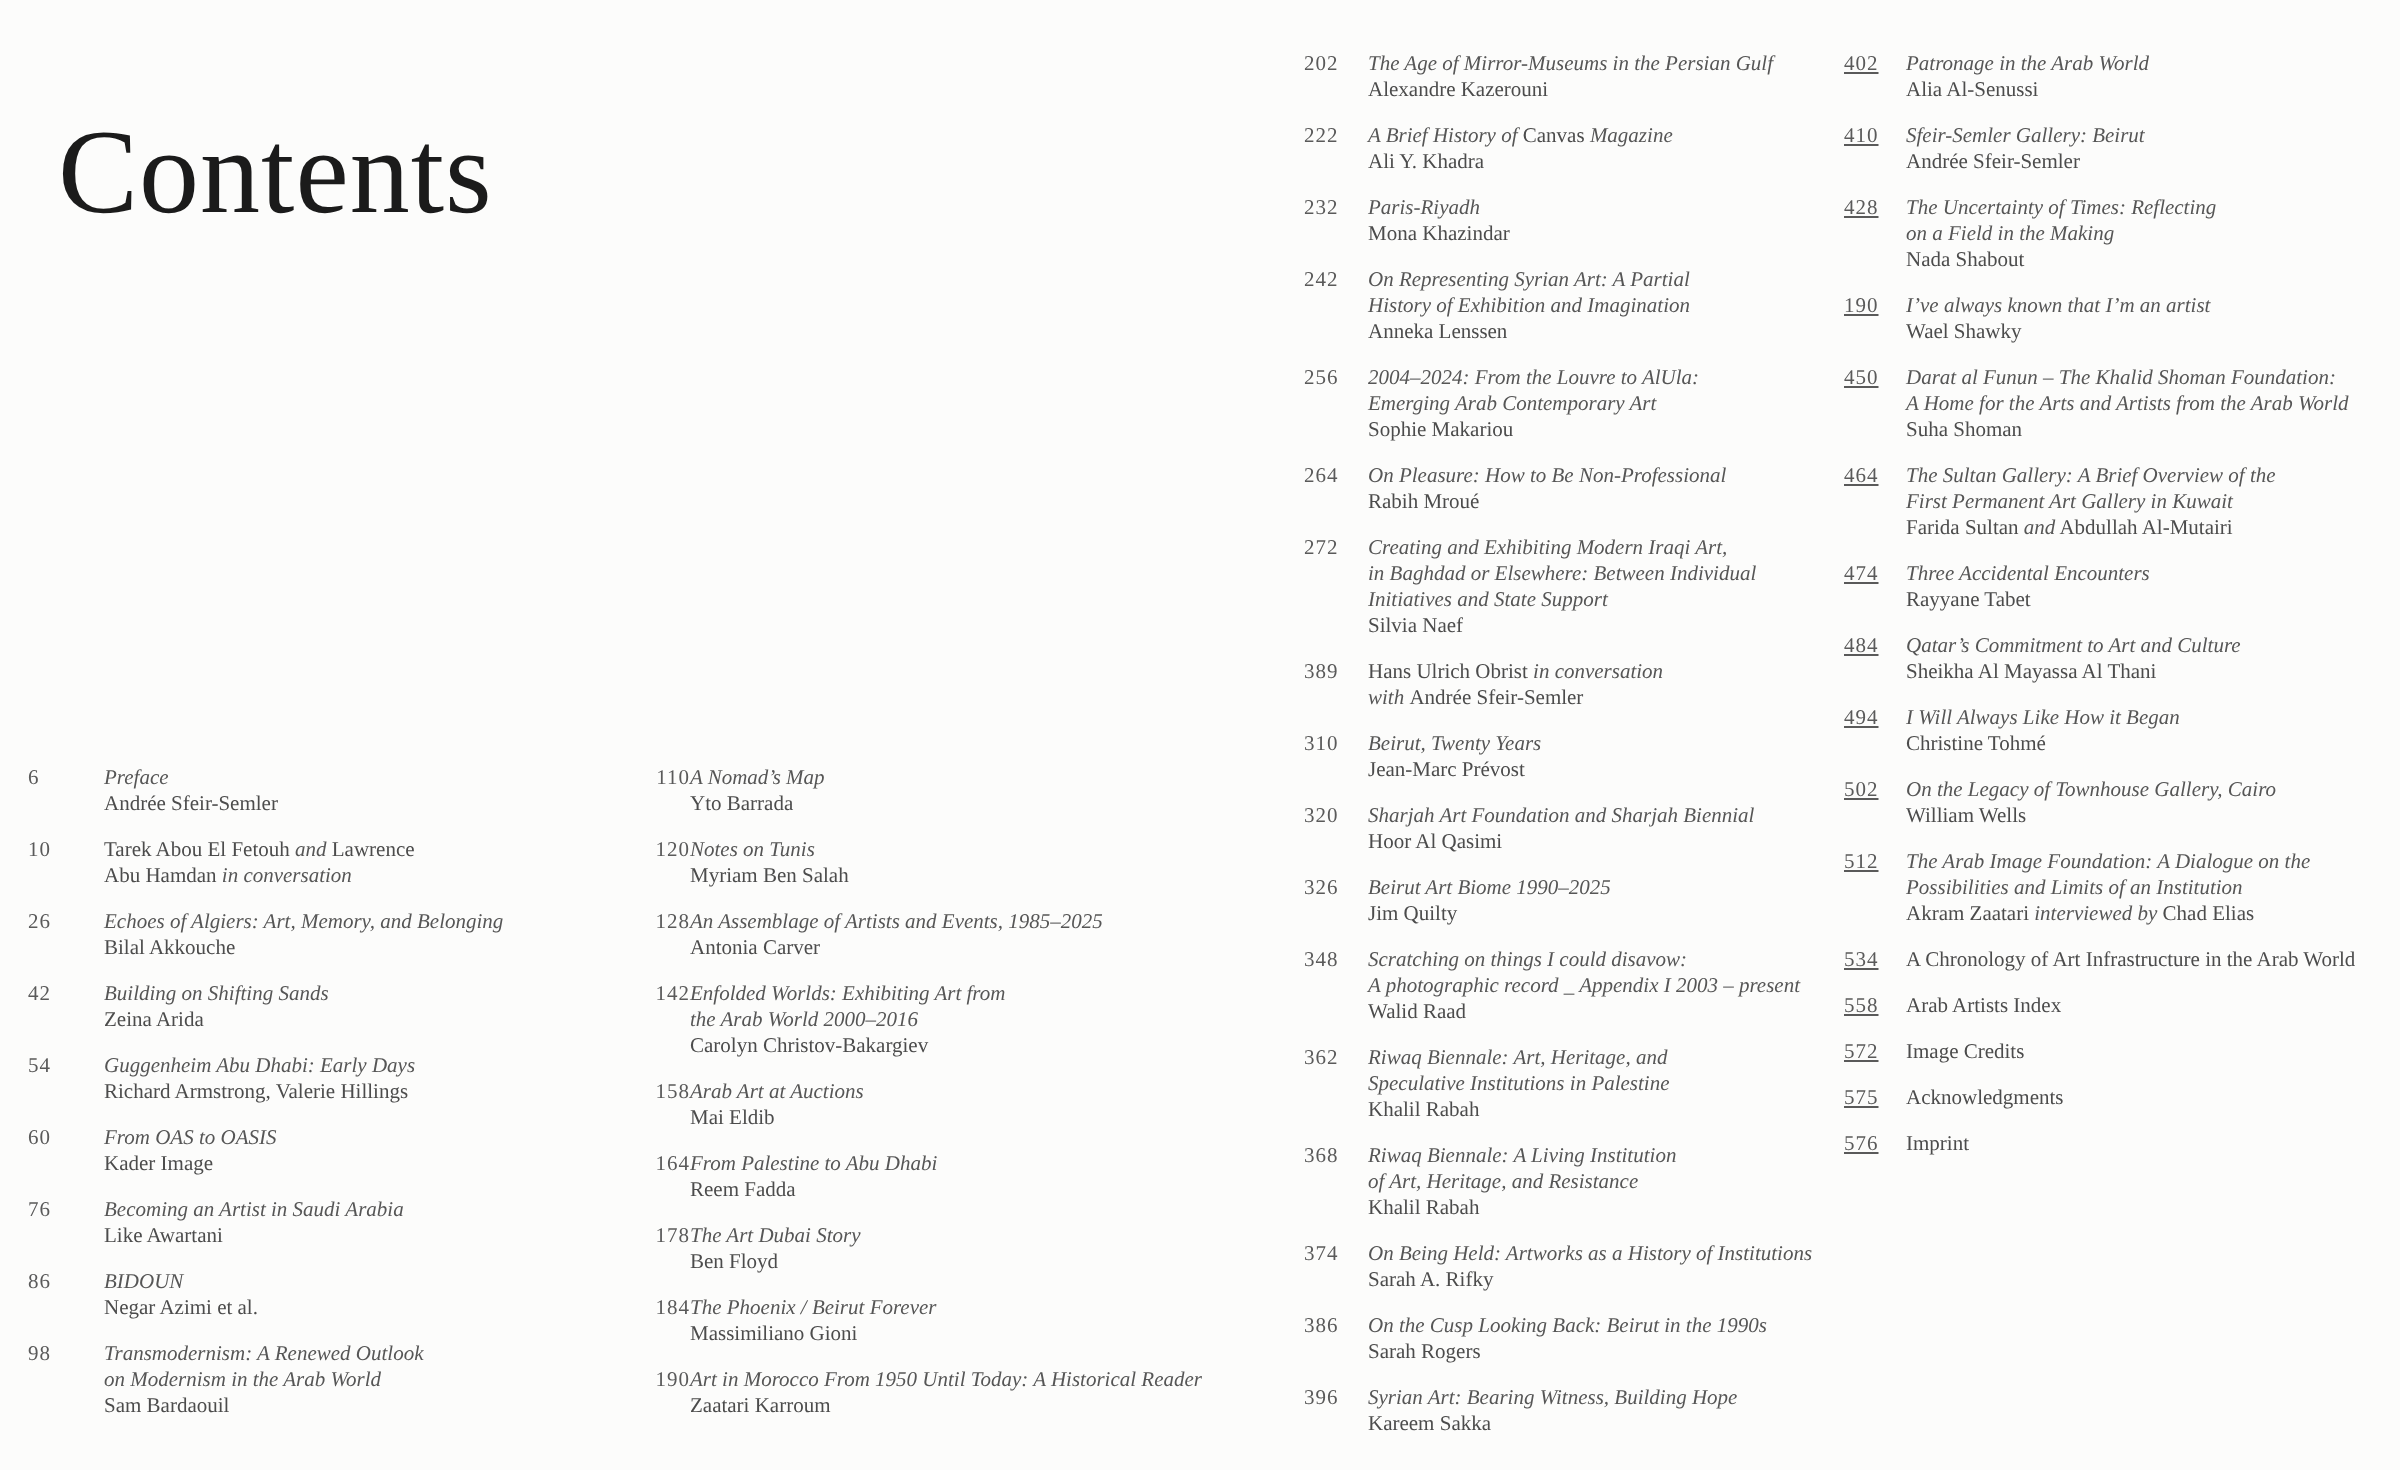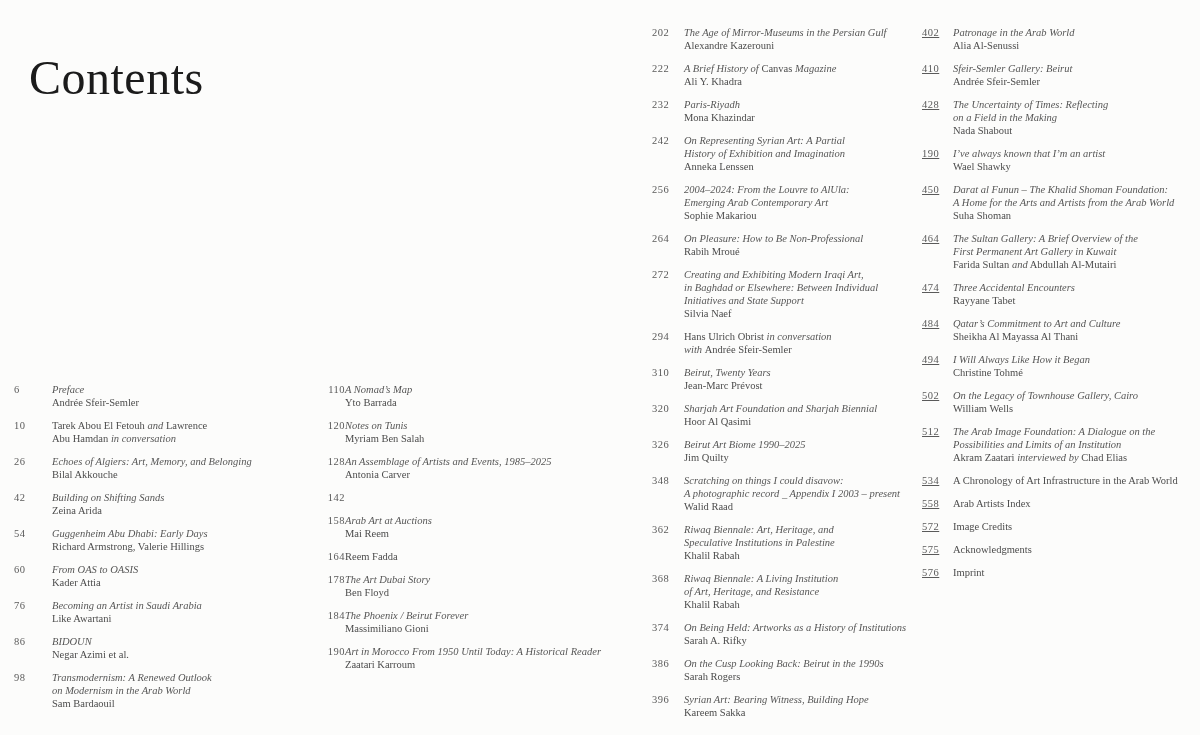--- a/index.html
+++ b/index.html
@@ -12,21 +12,21 @@
     position: relative;
     background: #fcfcfb;
     overflow: hidden;
     font-family: "Liberation Serif", "DejaVu Serif", serif;
     color: #4f4f4f;
   }
   .page-title {
     position: absolute;
     left: 29px;
     top: 12px;
-    font-size: 48px;
+    font-size: 60px;
     line-height: 68px;
     font-weight: 500;
     color: #1b1b1b;
     letter-spacing: 0.5px;
   }
   .toc-col {
     position: absolute;
   }
   #col1 { left: 14px;  top: 383px; width: 292px; }
   #col2 { left: 310px; top: 383px; width: 334px; }
@@ -94,21 +94,21 @@
       <span class="num">54</span>
       <span class="body">
         <span class="line"><span class="it">Guggenheim Abu Dhabi: Early Days</span></span>
         <span class="line"><span class="ro">Richard Armstrong, Valerie Hillings</span></span>
       </span>
     </div>
     <div class="entry">
       <span class="num">60</span>
       <span class="body">
         <span class="line"><span class="it">From OAS to OASIS</span></span>
-        <span class="line"><span class="ro">Kader Attia</span></span>
+        <span class="line"><span class="ro">Kader Image</span></span>
       </span>
     </div>
     <div class="entry">
       <span class="num">76</span>
       <span class="body">
         <span class="line"><span class="it">Becoming an Artist in Saudi Arabia</span></span>
         <span class="line"><span class="ro">Like Awartani</span></span>
       </span>
     </div>
     <div class="entry">
@@ -144,31 +144,37 @@
     </div>
     <div class="entry">
       <span class="num">128</span>
       <span class="body">
         <span class="line"><span class="it">An Assemblage of Artists and Events, 1985–2025</span></span>
         <span class="line"><span class="ro">Antonia Carver</span></span>
       </span>
     </div>
     <div class="entry">
       <span class="num">142</span>
+      <span class="body">
+        <span class="line"><span class="it">Enfolded Worlds: Exhibiting Art from</span></span>
+        <span class="line"><span class="it">the Arab World 2000–2016</span></span>
+        <span class="line"><span class="ro">Carolyn Christov-Bakargiev</span></span>
+      </span>
     </div>
     <div class="entry">
       <span class="num">158</span>
       <span class="body">
         <span class="line"><span class="it">Arab Art at Auctions</span></span>
-        <span class="line"><span class="ro">Mai Reem</span></span>
+        <span class="line"><span class="ro">Mai Eldib</span></span>
       </span>
     </div>
     <div class="entry">
       <span class="num">164</span>
       <span class="body">
+        <span class="line"><span class="it">From Palestine to Abu Dhabi</span></span>
         <span class="line"><span class="ro">Reem Fadda</span></span>
       </span>
     </div>
     <div class="entry">
       <span class="num">178</span>
       <span class="body">
         <span class="line"><span class="it">The Art Dubai Story</span></span>
         <span class="line"><span class="ro">Ben Floyd</span></span>
       </span>
     </div>
@@ -235,21 +241,21 @@
     <div class="entry">
       <span class="num">272</span>
       <span class="body">
         <span class="line"><span class="it">Creating and Exhibiting Modern Iraqi Art,</span></span>
         <span class="line"><span class="it">in Baghdad or Elsewhere: Between Individual</span></span>
         <span class="line"><span class="it">Initiatives and State Support</span></span>
         <span class="line"><span class="ro">Silvia Naef</span></span>
       </span>
     </div>
     <div class="entry">
-      <span class="num">294</span>
+      <span class="num">389</span>
       <span class="body">
         <span class="line"><span class="ro">Hans Ulrich Obrist </span><span class="it">in conversation</span></span>
         <span class="line"><span class="it">with </span><span class="ro">Andrée Sfeir-Semler</span></span>
       </span>
     </div>
     <div class="entry">
       <span class="num">310</span>
       <span class="body">
         <span class="line"><span class="it">Beirut, Twenty Years</span></span>
         <span class="line"><span class="ro">Jean-Marc Prévost</span></span>

